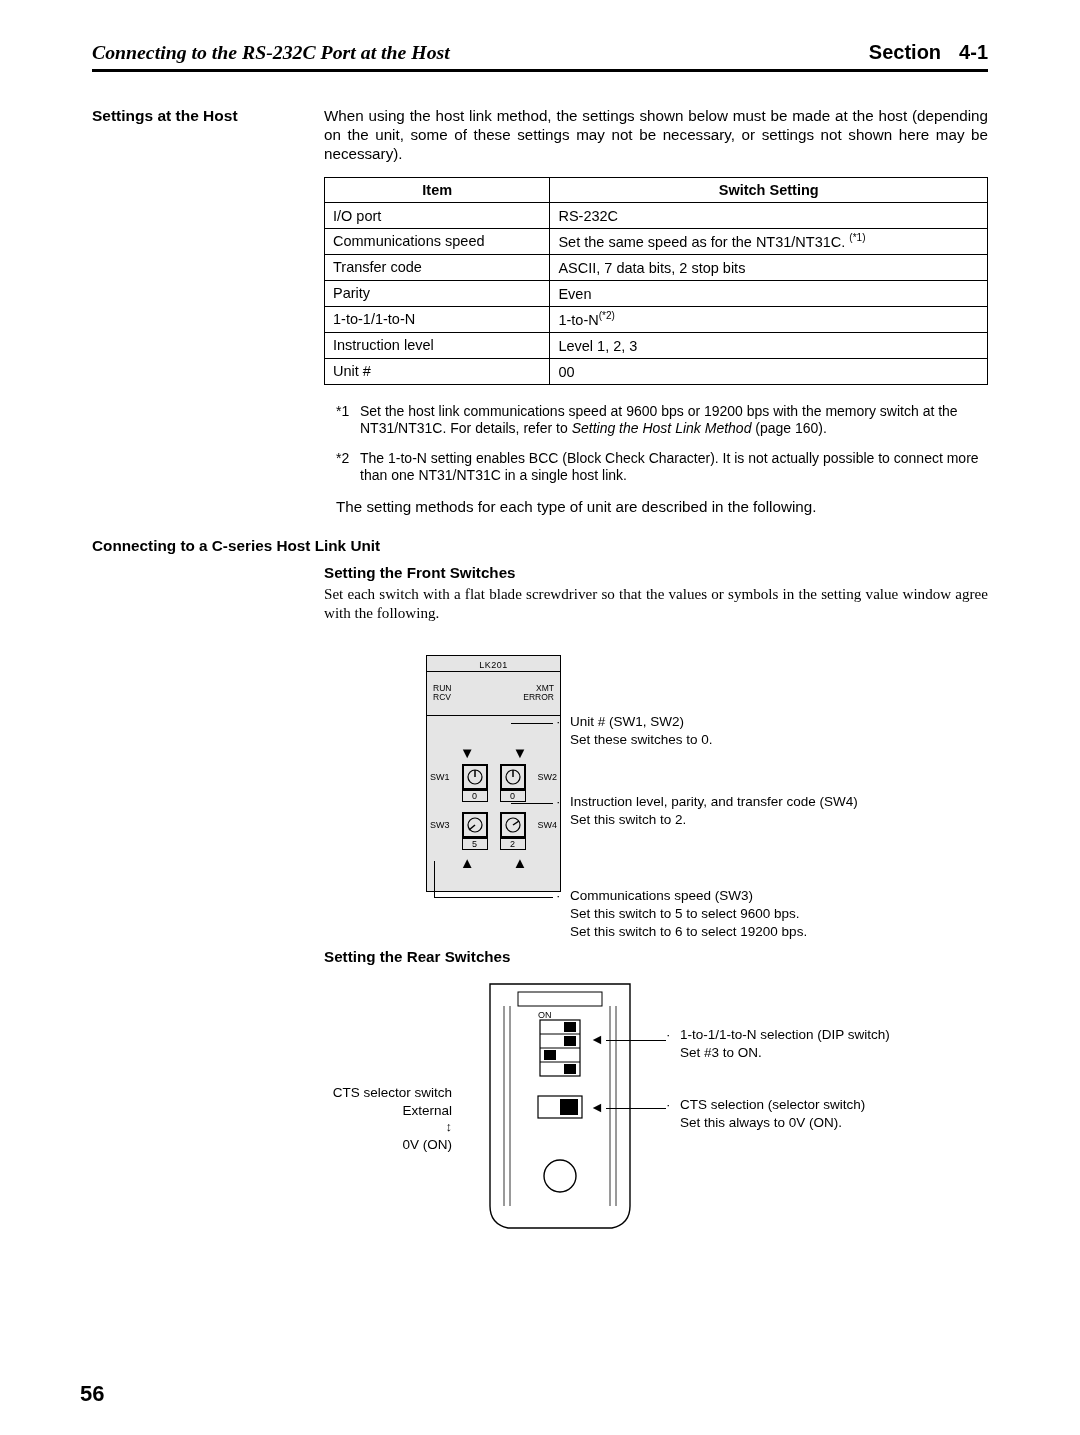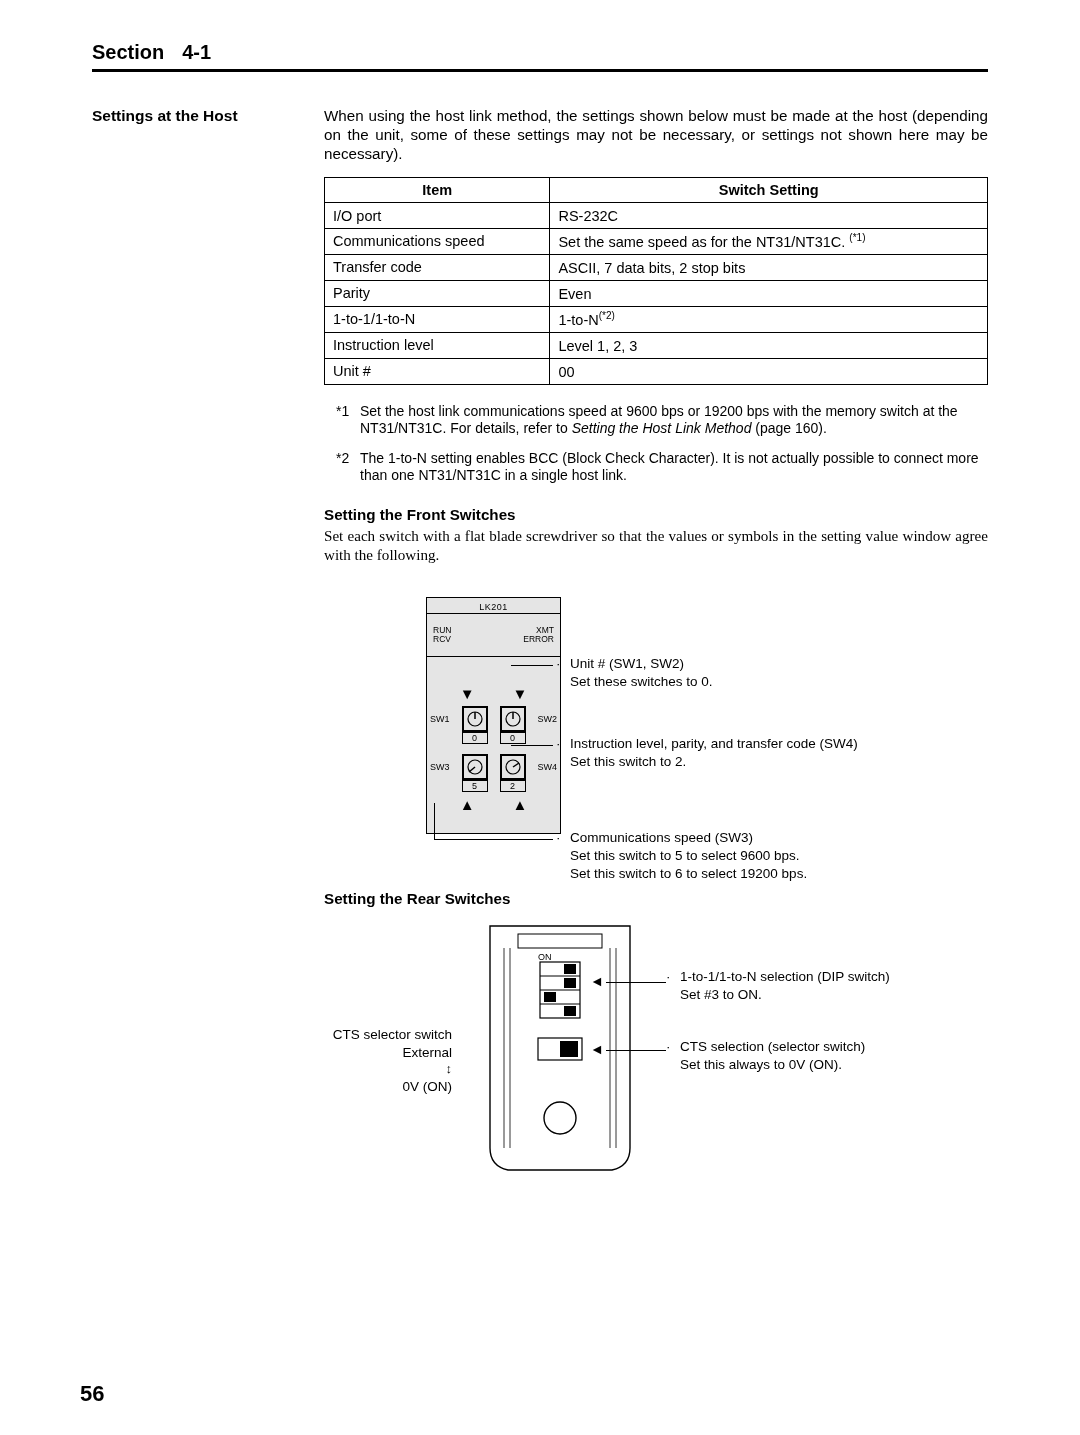--- a/index.html
+++ b/index.html
@@ -243,20 +243,21 @@
     font-weight: bold;
     font-size: 22px;
   }
 </style>
 </head>
 <body>
 
 <div class="page">
 
   <div class="header">
+    <div class="header-left">Connecting to the RS-232C Port at the Host</div>
     <div class="header-right">
       <span class="section-label">Section</span><span>4-1</span>
     </div>
   </div>
 
   <div class="body-row">
     <div class="side-label">Settings at the Host</div>
     <div class="body-col">
       <div class="para">When using the host link method, the settings shown below must be made at the host (depending on the unit, some of these settings may not be necessary, or settings not shown here may be necessary).</div>
 
@@ -305,23 +306,25 @@
           <div class="footnote-text">
             <span>Set the host link communications speed at 9600 bps or 19200 bps with the memory switch at the NT31/NT31C. For details, refer to </span><i>Setting the Host Link Method</i><span> (page 160).</span>
           </div>
         </div>
         <div class="footnote">
           <div class="footnote-marker">*2</div>
           <div class="footnote-text">The 1-to-N setting enables BCC (Block Check Character). It is not actually possible to connect more than one NT31/NT31C in a single host link.</div>
         </div>
       </div>
 
+      <div class="final-line">The setting methods for each type of unit are described in the following.</div>
     </div>
   </div>
 
+  <div class="subhead">Connecting to a C-series Host Link Unit</div>
   <div class="indent-block">
     <div class="subhead3">Setting the Front Switches</div>
     <div class="set-text">Set each switch with a flat blade screwdriver so that the values or symbols in the setting value window agree with the following.</div>
 
     <div class="diagram1">
       <div class="panel">
         <div class="title">LK201</div>
         <div class="indicator">
           <div>
             <div>RUN</div>

